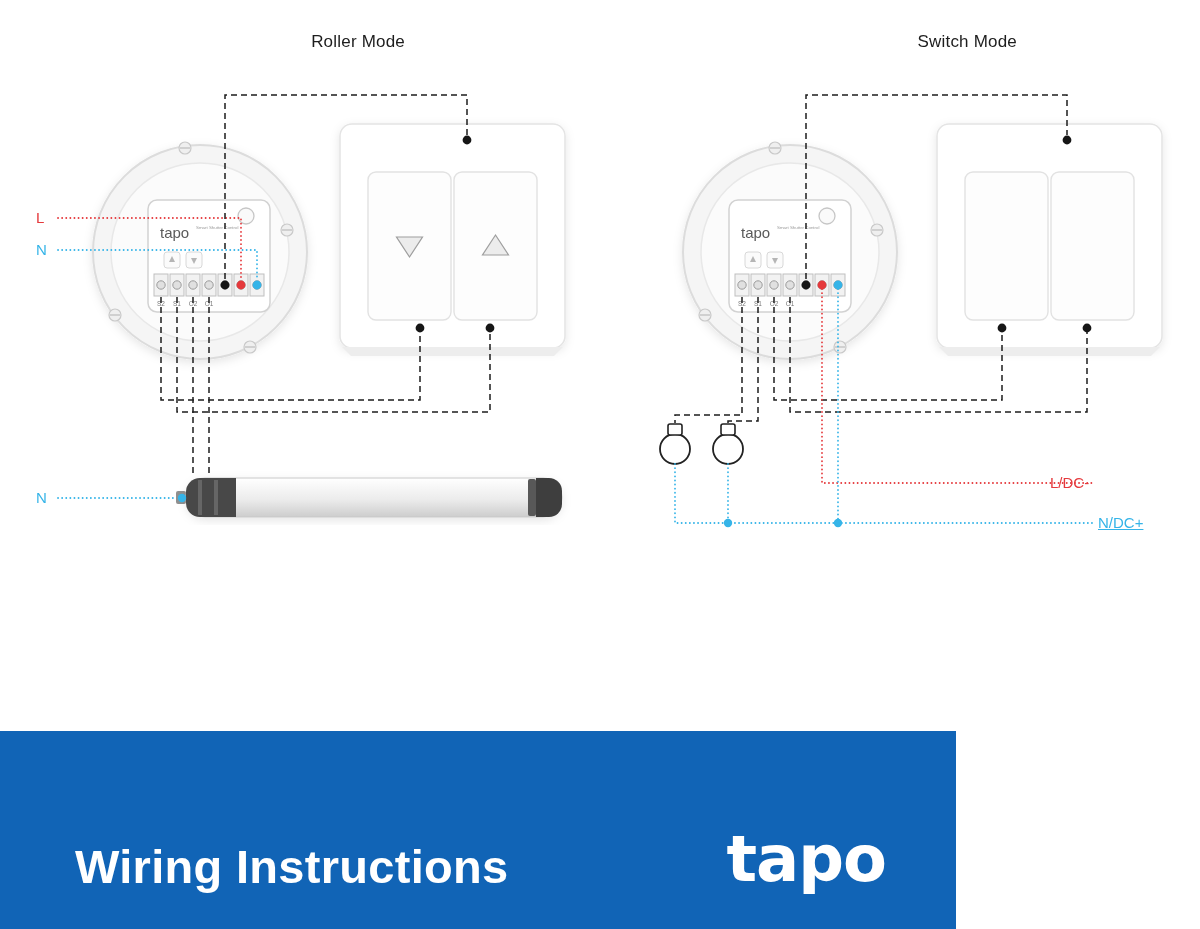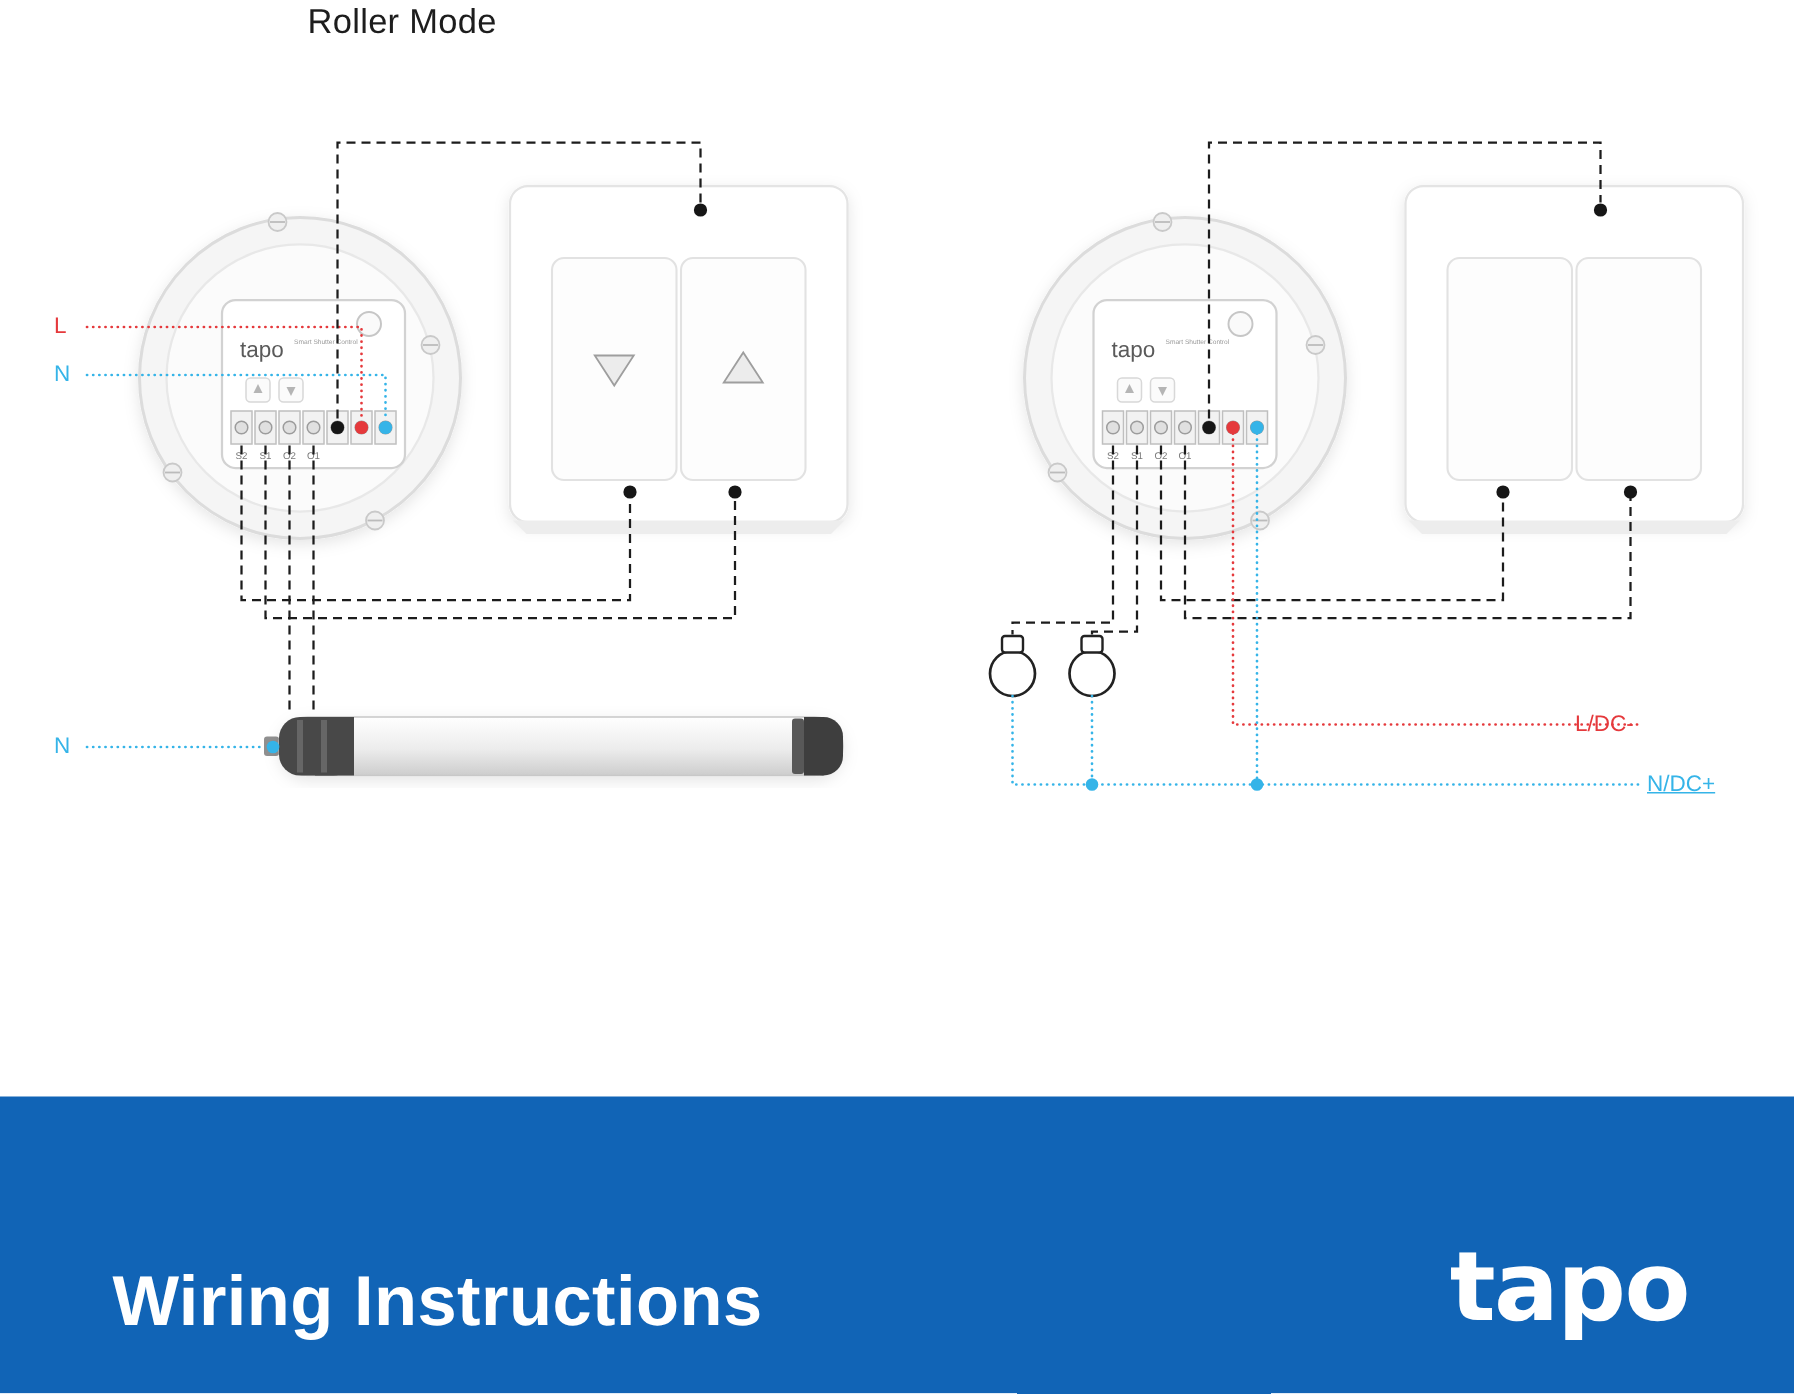--- a/index.html
+++ b/index.html
@@ -2,24 +2,24 @@
 <html><head>
 <meta charset="utf-8">
 <style>
   html,body{margin:0;padding:0;background:#ffffff;}
   .stage{
     position:relative;width:1200px;height:929px;overflow:hidden;background:#ffffff;
     font-family:"Liberation Sans",sans-serif;
   }
   .diagram-svg{position:absolute;left:0;top:0;}
   .label{position:absolute;font-size:15px;line-height:18px;}
-  .title{font-size:23px;line-height:26px;color:#1d1d1d;text-align:left;font-weight:400;letter-spacing:.2px;}
+  .title{font-size:17px;line-height:26px;color:#1d1d1d;text-align:right;font-weight:400;letter-spacing:.2px;margin-top:28px;}
   .live{color:#e5393c;}
   .neutral{color:#35b4e8;}
-  .banner{position:absolute;left:0;top:731px;width:1196px;height:198px;background:#1164b6;}
+  .banner{position:absolute;left:0;top:731px;width:956px;height:198px;background:#1164b6;}
   .banner-title{
     position:absolute;left:75px;top:112px;color:#ffffff;font-size:47px;line-height:47px;
     font-weight:600;letter-spacing:.3px;
   }
   .banner-logo{
     position:absolute;right:70px;top:96px;color:#ffffff;font-size:64px;line-height:64px;
     font-family:"DejaVu Sans",sans-serif;font-weight:700;letter-spacing:-1px;
   }
   svg text{font-family:"Liberation Sans",sans-serif;}
 </style>
@@ -214,20 +214,21 @@
         <circle cx="806" cy="285" r="4.4" fill="#161616"></circle>
         <circle cx="822" cy="285" r="4.4" fill="#e5393c"></circle>
         <circle cx="838" cy="285" r="4.4" fill="#35b4e8"></circle>
         <circle cx="728" cy="523" r="4.2" fill="#35b4e8"></circle>
         <circle cx="838" cy="523" r="4.2" fill="#35b4e8"></circle>
       </g>
     </g>
   </svg>
 
   <div class="label title" style="left:205px;top:1px;width:200px;">Roller Mode</div>
+  <div class="label title" style="left:817px;top:1px;width:200px;">Switch Mode</div>
 
   <div class="label live" style="left:36px;top:209px;">L</div>
   <div class="label neutral" style="left:36px;top:241px;">N</div>
   <div class="label neutral" style="left:36px;top:489px;">N</div>
 
   <div class="label live" style="left:1050px;top:474px;text-align:center;">L/DC-</div>
   <div class="label neutral" style="left:1098px;top:514px;text-decoration:underline;">N/DC+</div>
 
   <div class="banner">
     <div class="banner-title">Wiring Instructions</div>

